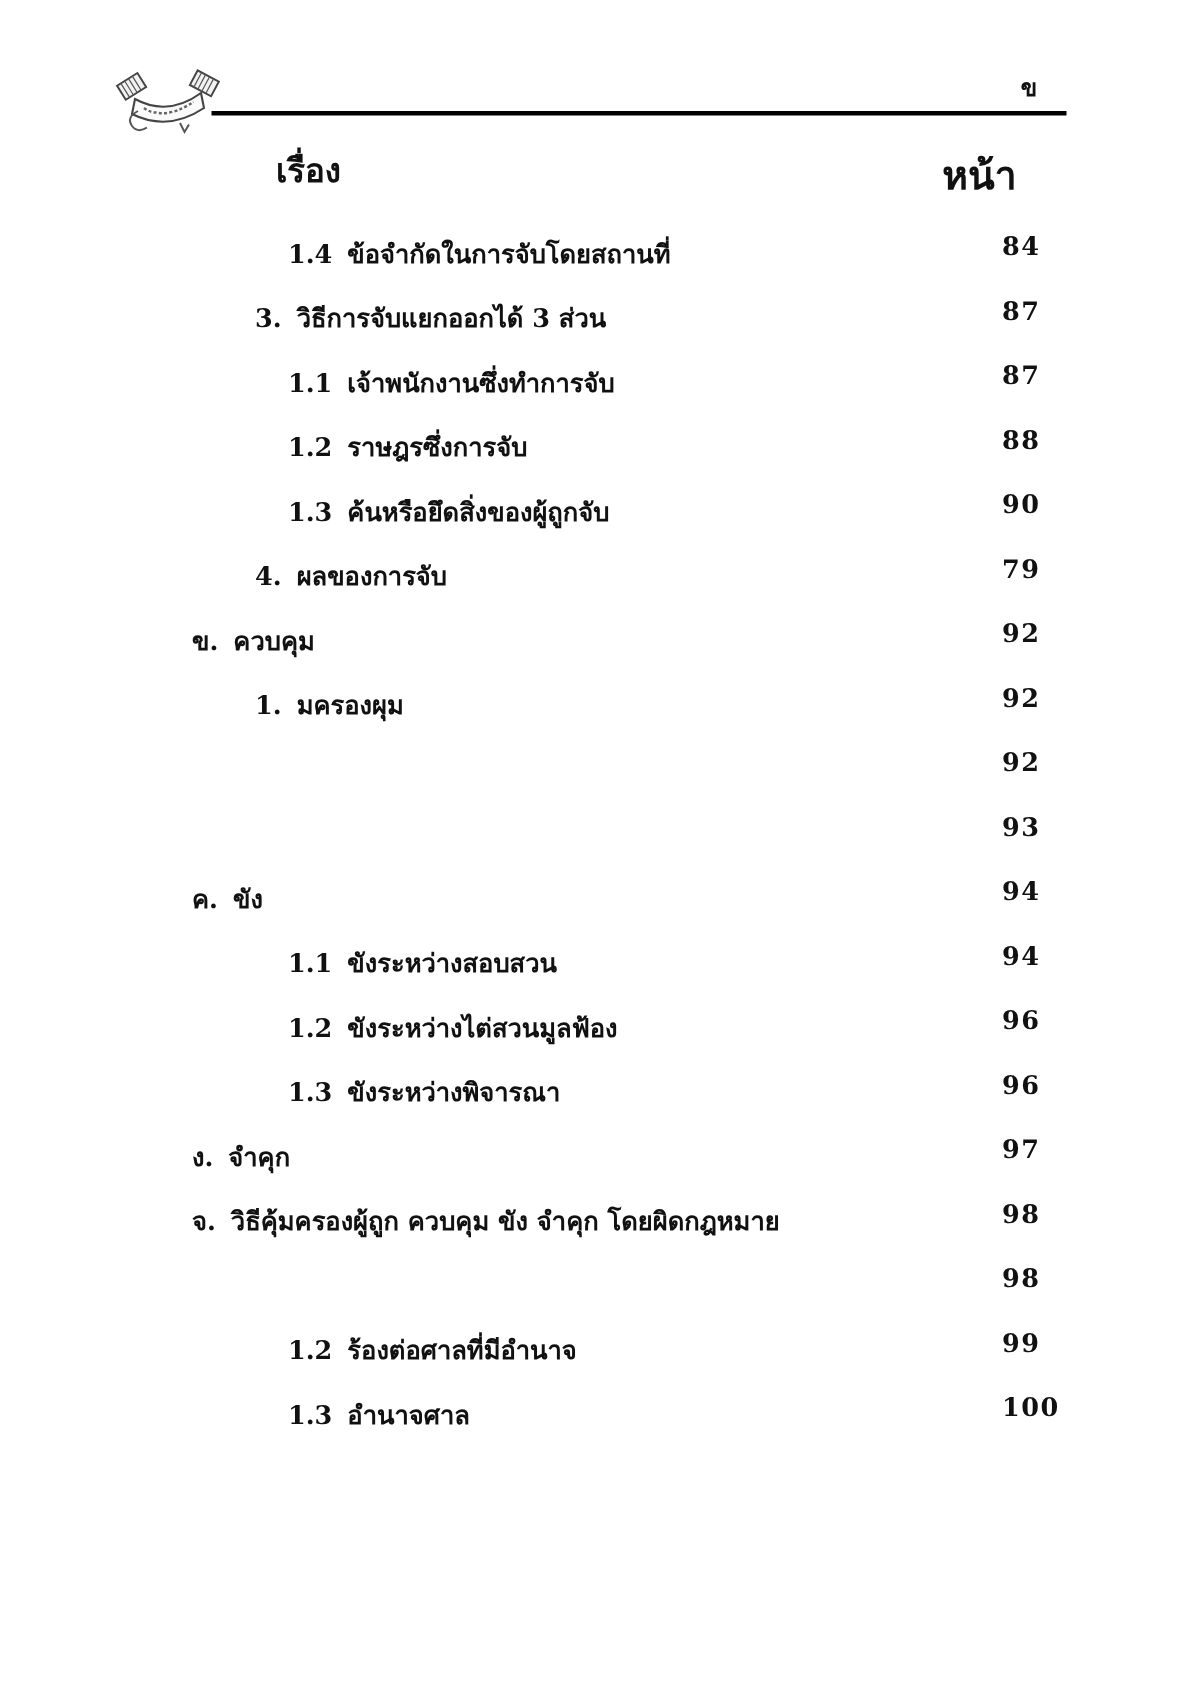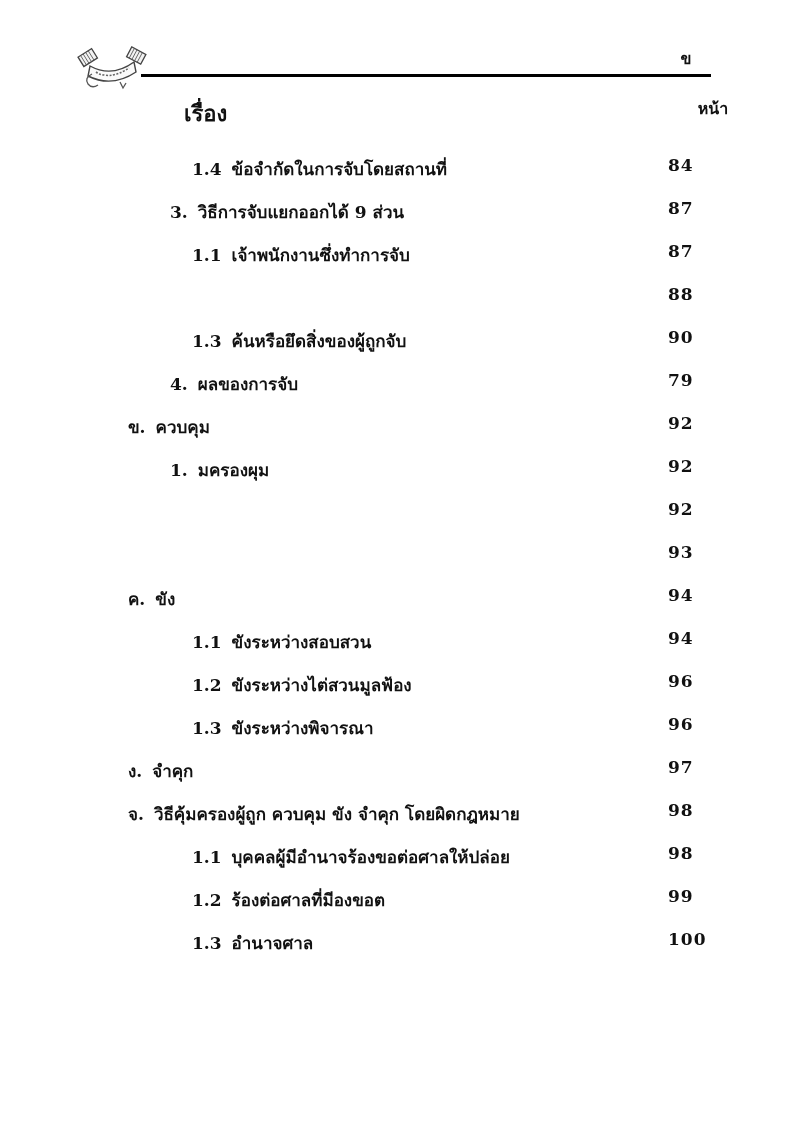--- a/index.html
+++ b/index.html
@@ -49,25 +49,25 @@
   }
   .col-header-subject {
     position: absolute;
     left: 184px;
     top: 0;
     font-size: 22px;
     font-weight: bold;
   }
   .col-header-page {
     position: absolute;
-    left: 684px;
+    left: 624px;
     top: 0;
     width: 58px;
     text-align: center;
-    font-size: 16px;
+    font-size: 26px;
     font-weight: bold;
   }
   .toc {
     position: absolute;
     left: 0;
     top: 147px;
     width: 794px;
     text-decoration: underline;
   }
   .toc-row {
@@ -141,28 +141,29 @@
     <span class="col-header-subject">เรื่อง</span>
     <span class="col-header-page">หน้า</span>
   </div>
 
   <div class="toc" id="toc-list">
       <div class="toc-row lvl2">
         <span class="toc-label"><span class="toc-num">1.4</span><span>ข้อจำกัดในการจับโดยสถานที่</span></span>
         <span class="toc-page">84</span>
       </div>
       <div class="toc-row lvl1">
-        <span class="toc-label"><span class="toc-num">3.</span><span>วิธีการจับแยกออกได้ 9  ส่วน</span></span>
+        <span class="toc-label"><span class="toc-num">3.</span><span>วิธีการจับแยกออกได้ 3  ส่วน</span></span>
         <span class="toc-page">87</span>
       </div>
       <div class="toc-row lvl2">
         <span class="toc-label"><span class="toc-num">1.1</span><span>เจ้าพนักงานซึ่งทำการจับ</span></span>
         <span class="toc-page">87</span>
       </div>
       <div class="toc-row lvl2">
+        <span class="toc-label"><span class="toc-num">1.2</span><span>ราษฎรซึ่งการจับ</span></span>
         <span class="toc-page">88</span>
       </div>
       <div class="toc-row lvl2">
         <span class="toc-label"><span class="toc-num">1.3</span><span>ค้นหรือยึดสิ่งของผู้ถูกจับ</span></span>
         <span class="toc-page">90</span>
       </div>
       <div class="toc-row lvl1">
         <span class="toc-label"><span class="toc-num">4.</span><span>ผลของการจับ</span></span>
         <span class="toc-page">79</span>
       </div>
@@ -198,25 +199,24 @@
       </div>
       <div class="toc-row lvl0">
         <span class="toc-label"><span class="toc-num">ง.</span><span>จำคุก</span></span>
         <span class="toc-page">97</span>
       </div>
       <div class="toc-row lvl0">
         <span class="toc-label"><span class="toc-num">จ.</span><span>วิธีคุ้มครองผู้ถูก ควบคุม ขัง จำคุก โดยผิดกฎหมาย</span></span>
         <span class="toc-page">98</span>
       </div>
       <div class="toc-row lvl2">
-        <span class="toc-label"><span class="toc-num">1.1</span><span>บุคคลผู้มีอำนาจร้องขอต่อศาลให้ปล่อย</span></span>
         <span class="toc-page">98</span>
       </div>
       <div class="toc-row lvl2">
-        <span class="toc-label"><span class="toc-num">1.2</span><span>ร้องต่อศาลที่มีองขอต</span></span>
+        <span class="toc-label"><span class="toc-num">1.2</span><span>ร้องต่อศาลที่มีอำนาจ</span></span>
         <span class="toc-page">99</span>
       </div>
       <div class="toc-row lvl2">
         <span class="toc-label"><span class="toc-num">1.3</span><span>อำนาจศาล</span></span>
         <span class="toc-page">100</span>
       </div>
     </div>
 
 </div>
 

